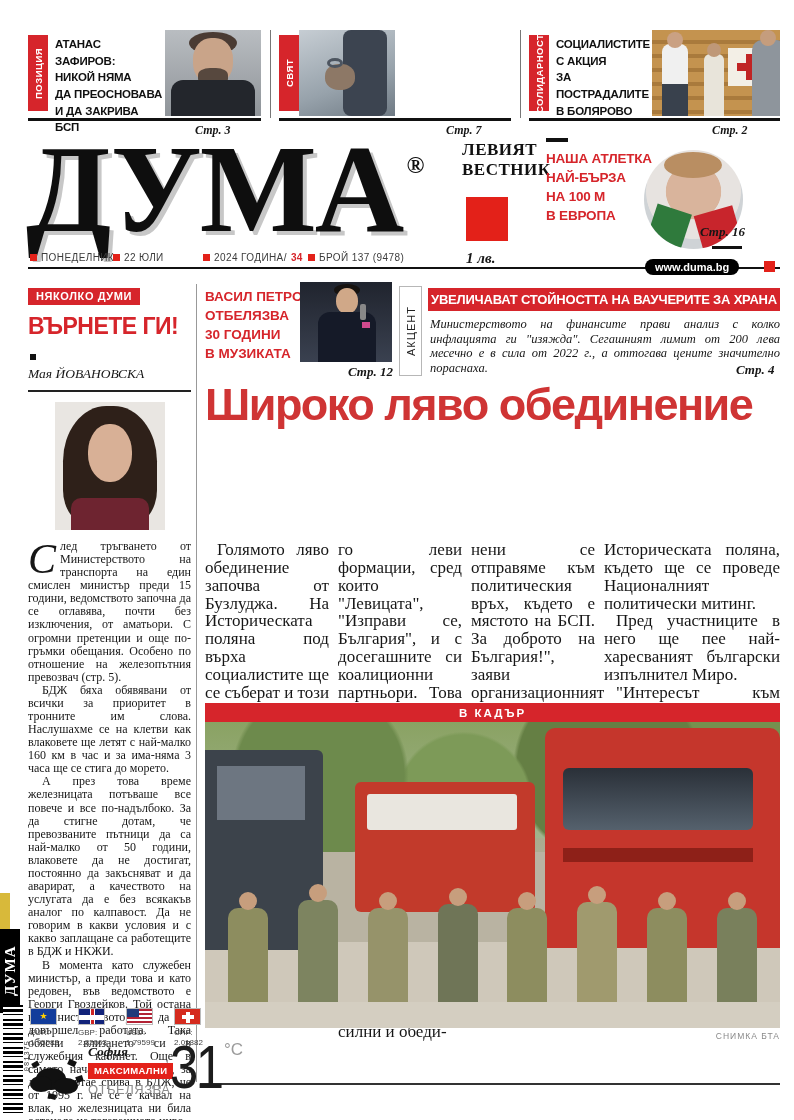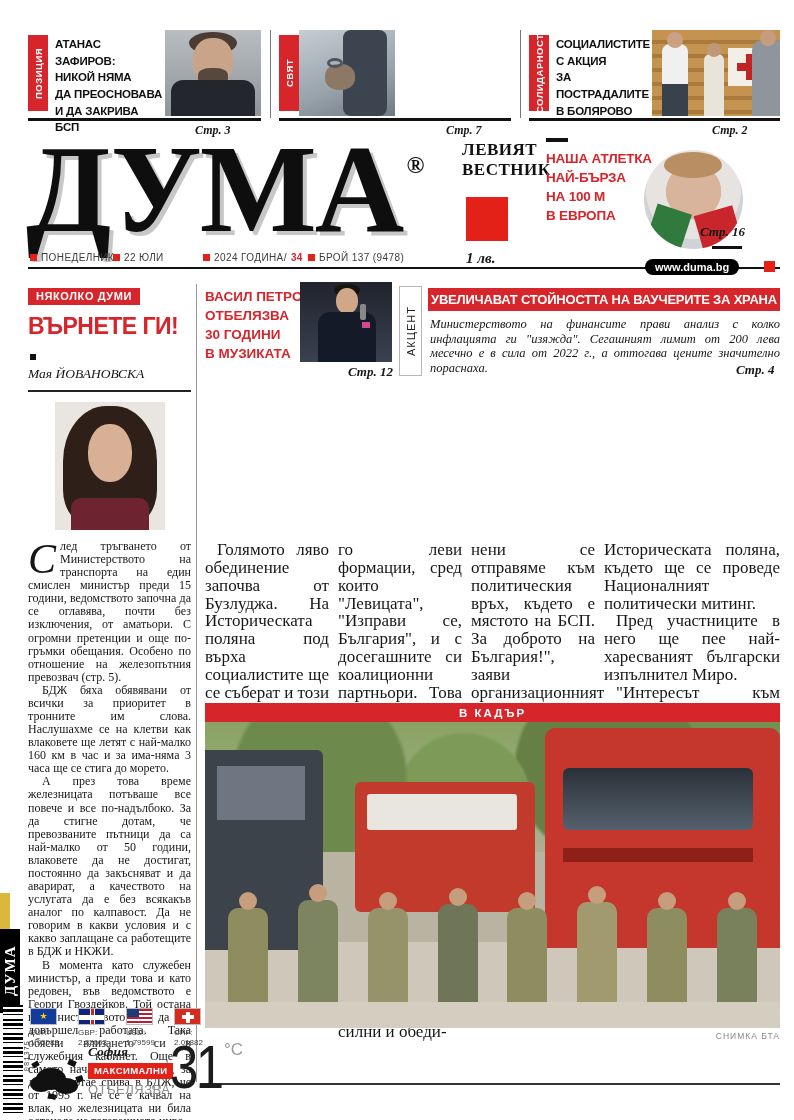--- a/index.html
+++ b/index.html
@@ -337,20 +337,21 @@
     <span class="pocket"></span>
   </div>
   <div class="vasil-page">Стр. 12</div>
 
   <div class="accent-label">АКЦЕНТ</div>
   <div class="accent-bar">УВЕЛИЧАВАТ СТОЙНОСТТА НА ВАУЧЕРИТЕ ЗА ХРАНА</div>
   <div class="accent-body">Министерството на финансите прави анализ с колко инфлацията ги "изяжда". Сегашният лимит от 200 лева месечно е в сила от 2022 г., а оттогава цените значително пораснаха.</div>
   <div class="accent-page">Стр. 4</div>
 
   <div class="headline">
+    <div>Широко ляво обединение</div>
   </div>
 
   <div class="lead-cols">
     <div class="lead-col">
       <p>Голямото ляво обединение започва от Бузлуджа. На Историческата поляна под върха социалистите ще се съберат и този път заедно ще отбележат празника на БСП - 133 години от основаването на партията. Той ще премине под мотото "Заедно! Началото е Бузлуджа!".</p>
       <p>Началото ще бъде на 26 юли, когато новото ръководство на БСП ще проведе среща в Стара Загора с мно-</p>
     </div>
     <div class="lead-col">
       <p class="cont">го леви формации, сред които "Левицата", "Изправи се, България", и с досегашните си коалиционни партньори. Това ще е своеобразно начало на широкото ляво обединение, към което новото ръководство на червените пое курс още при встъпването си в длъжност.</p>
       <p>"Заедно на Бузлуджа, обединени към върха. Тази година ще покажем, че заедно сме по-силни и обеди-</p>

